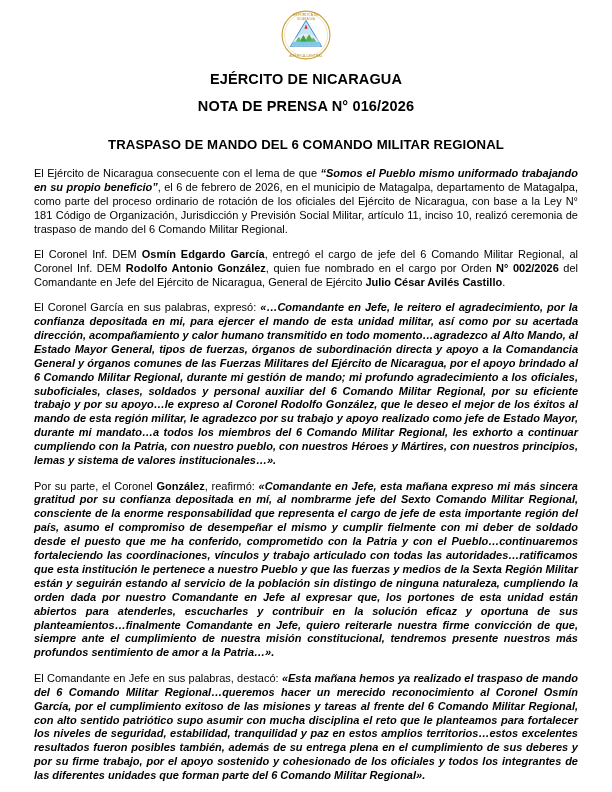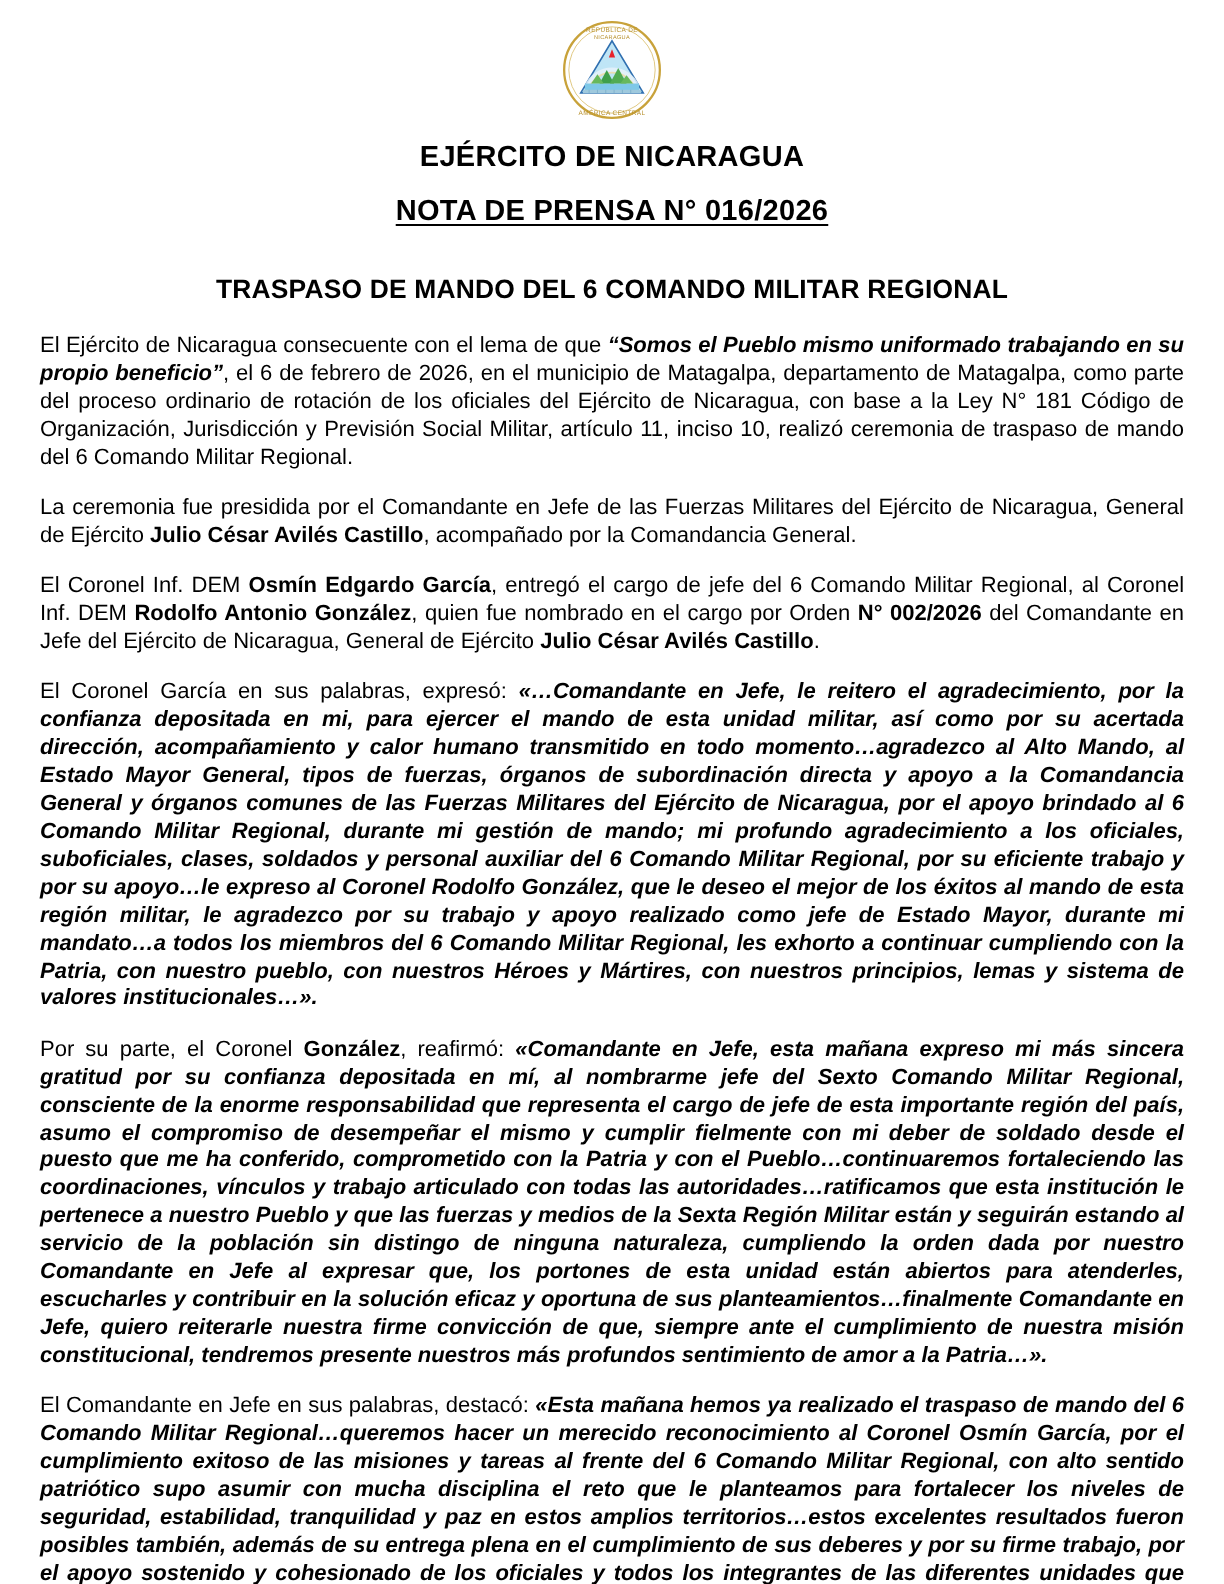--- a/index.html
+++ b/index.html
@@ -15,21 +15,21 @@
     font-family: "Liberation Sans", sans-serif;
     color: #000000;
     -webkit-font-smoothing: antialiased;
   }
 
   .page {
     position: relative;
     width: 612px;
     height: 608px;
     box-sizing: border-box;
-    padding: 0 20px;
+    padding: 0 34px;
   }
 
   
   .emblem-wrap {
     width: 100%;
     display: flex;
     justify-content: center;
     padding-top: 9px;
     padding-bottom: 2px;
   }
@@ -52,21 +52,20 @@
     margin: 0;
   }
   .doc-subtitle {
     font-size: 14.5px;
     font-weight: bold;
     letter-spacing: 0.15px;
     line-height: 1.42;
     margin: 6px 0 0 0;
   }
   .doc-subtitle .ul {
-    text-decoration: underline;
     text-underline-offset: 2px;
   }
   .doc-heading {
     font-size: 13.2px;
     font-weight: bold;
     letter-spacing: 0.1px;
     line-height: 1.42;
     margin: 20px 0 0 0;
   }
 
@@ -131,20 +130,19 @@
   </div>
 
   <div class="title-block">
     <div class="doc-title">EJÉRCITO DE NICARAGUA</div>
     <div class="doc-subtitle"><span class="ul">NOTA DE PRENSA N° 016/2026</span></div>
     <div class="doc-heading">TRASPASO DE MANDO DEL 6 COMANDO MILITAR REGIONAL</div>
   </div>
 
   <div class="body-copy">
     <p class="para">El Ejército de Nicaragua consecuente con el lema de que <span class="bi">“Somos el Pueblo mismo uniformado trabajando en su propio beneficio”</span>, el 6 de febrero de 2026, en el municipio de Matagalpa, departamento de Matagalpa, como parte del proceso ordinario de rotación de los oficiales del Ejército de Nicaragua, con base a la Ley N° 181 Código de Organización, Jurisdicción y Previsión Social Militar, artículo 11, inciso 10, realizó ceremonia de traspaso de mando del 6 Comando Militar Regional.</p>
-    <p class="para">La ceremonia fue presidida por el Comandante en Jefe de las Fuerzas Militares del Ejército de Nicaragua, General de Ejército <span class="b">Julio César Avilés Castillo</span>, acompañado por la Comandancia General.</p>
     <p class="para">El Coronel Inf. DEM <span class="b">Osmín Edgardo García</span>, entregó el cargo de jefe del 6 Comando Militar Regional, al Coronel Inf. DEM <span class="b">Rodolfo Antonio González</span>, quien fue nombrado en el cargo por Orden <span class="b">N° 002/2026</span> del Comandante en Jefe del Ejército de Nicaragua, General de Ejército <span class="b">Julio César Avilés Castillo</span>.</p>
     <p class="para">El Coronel García en sus palabras, expresó: <span class="bi">«…Comandante en Jefe, le reitero el agradecimiento, por la confianza depositada en mi, para ejercer el mando de esta unidad militar, así como por su acertada dirección, acompañamiento y calor humano transmitido en todo momento…agradezco al Alto Mando, al Estado Mayor General, tipos de fuerzas, órganos de subordinación directa y apoyo a la Comandancia General y órganos comunes de las Fuerzas Militares del Ejército de Nicaragua, por el apoyo brindado al 6 Comando Militar Regional, durante mi gestión de mando; mi profundo agradecimiento a los oficiales, suboficiales, clases, soldados y personal auxiliar del 6 Comando Militar Regional, por su eficiente trabajo y por su apoyo…le expreso al Coronel Rodolfo González, que le deseo el mejor de los éxitos al mando de esta región militar, le agradezco por su trabajo y apoyo realizado como jefe de Estado Mayor, durante mi mandato…a todos los miembros del 6 Comando Militar Regional, les exhorto a continuar cumpliendo con la Patria, con nuestro pueblo, con nuestros Héroes y Mártires, con nuestros principios, lemas y sistema de valores institucionales…».</span></p>
     <p class="para">Por su parte, el Coronel <span class="b">González</span>, reafirmó: <span class="bi">«Comandante en Jefe, esta mañana expreso mi más sincera gratitud por su confianza depositada en mí, al nombrarme jefe del Sexto Comando Militar Regional, consciente de la enorme responsabilidad que representa el cargo de jefe de esta importante región del país, asumo el compromiso de desempeñar el mismo y cumplir fielmente con mi deber de soldado desde el puesto que me ha conferido, comprometido con la Patria y con el Pueblo…continuaremos fortaleciendo las coordinaciones, vínculos y trabajo articulado con todas las autoridades…ratificamos que esta institución le pertenece a nuestro Pueblo y que las fuerzas y medios de la Sexta Región Militar están y seguirán estando al servicio de la población sin distingo de ninguna naturaleza, cumpliendo la orden dada por nuestro Comandante en Jefe al expresar que, los portones de esta unidad están abiertos para atenderles, escucharles y contribuir en la solución eficaz y oportuna de sus planteamientos…finalmente Comandante en Jefe, quiero reiterarle nuestra firme convicción de que, siempre ante el cumplimiento de nuestra misión constitucional, tendremos presente nuestros más profundos sentimiento de amor a la Patria…».</span></p>
     <p class="para">El Comandante en Jefe en sus palabras, destacó: <span class="bi">«Esta mañana hemos ya realizado el traspaso de mando del 6 Comando Militar Regional…queremos hacer un merecido reconocimiento al Coronel Osmín García, por el cumplimiento exitoso de las misiones y tareas al frente del 6 Comando Militar Regional, con alto sentido patriótico supo asumir con mucha disciplina el reto que le planteamos para fortalecer los niveles de seguridad, estabilidad, tranquilidad y paz en estos amplios territorios…estos excelentes resultados fueron posibles también, además de su entrega plena en el cumplimiento de sus deberes y por su firme trabajo, por el apoyo sostenido y cohesionado de los oficiales y todos los integrantes de las diferentes unidades que forman parte del 6 Comando Militar Regional».</span></p>
   </div>
 
 </div>
 
 </body></html>

